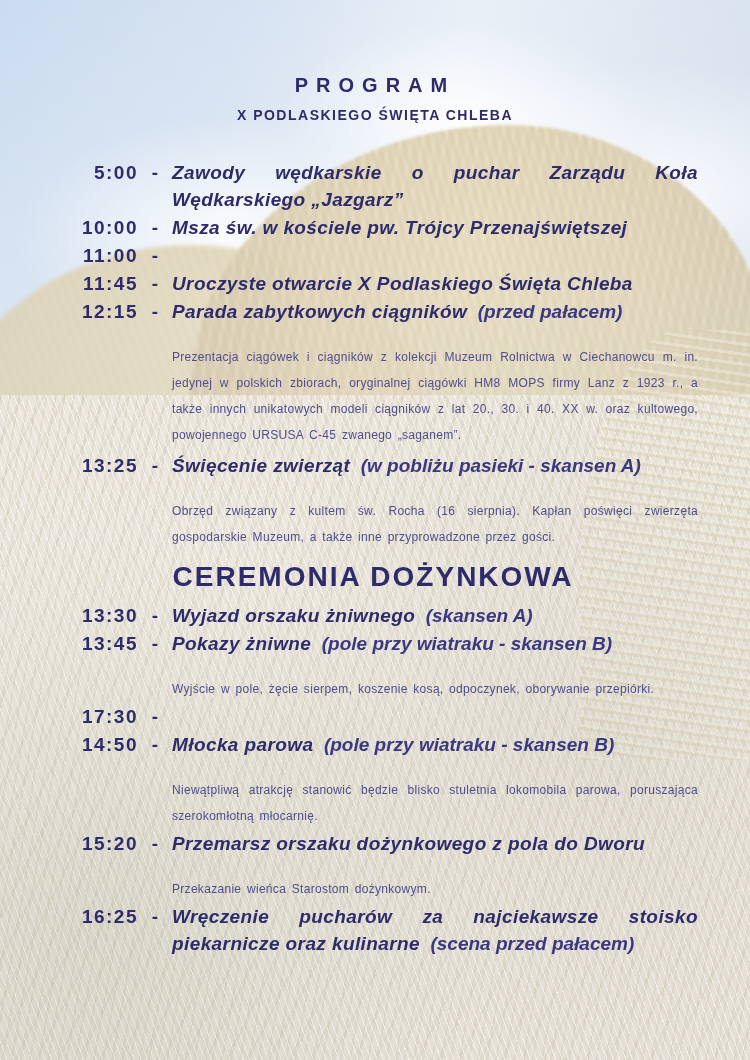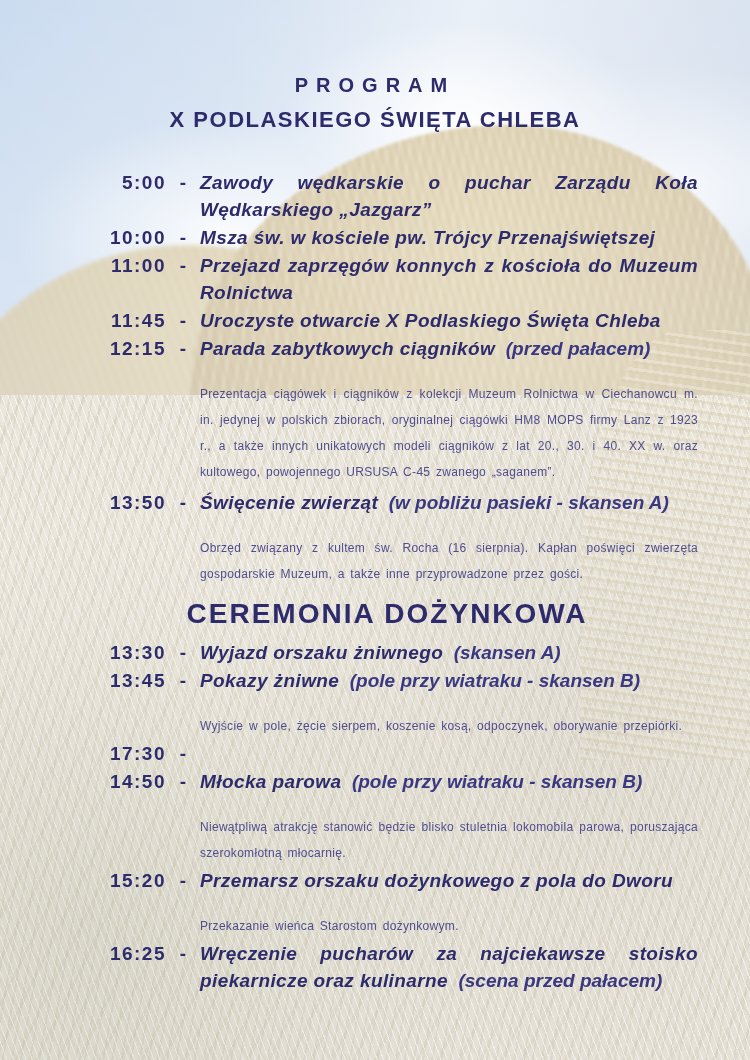--- a/index.html
+++ b/index.html
@@ -56,22 +56,22 @@
     inset:0;
     background:
       radial-gradient(circle at 12% 88%, rgba(128,138,108,0.15), rgba(0,0,0,0) 35%),
       radial-gradient(circle at 80% 70%, rgba(130,125,100,0.10), rgba(0,0,0,0) 40%),
       linear-gradient(180deg, rgba(255,255,255,0.30) 0%, rgba(255,255,255,0.44) 30%, rgba(255,255,255,0.52) 60%, rgba(255,255,255,0.48) 100%);
   }
   
   .content { position:absolute; inset:0; z-index:5; color:var(--navy); }
   .masthead { padding-top:74px; text-align:center; }
   .title-line1 { font-size:20px; font-weight:bold; letter-spacing:8px; }
-  .title-line2 { font-size:22px; font-weight:bold; letter-spacing:1.5px; margin-top:10px; }
-  .schedule { margin-top:36px; padding:0 52px 0 76px; }
+  .title-line2 { font-size:14px; font-weight:bold; letter-spacing:1.5px; margin-top:10px; }
+  .schedule { margin-top:36px; padding:0 52px 0 48px; }
   .row { display:flex; align-items:flex-start; margin-bottom:1px; }
   .time {
     flex:0 0 90px; text-align:right; font-size:19px; font-weight:bold;
     letter-spacing:1.5px; line-height:27px; color:var(--navy); white-space:nowrap;
   }
   .dash { flex:0 0 34px; text-align:center; font-size:19px; font-weight:bold; line-height:27px; }
   .body-cell { flex:1 1 auto; text-align:justify; }
   .etitle { font-size:19px; font-weight:bold; letter-spacing:0.4px; line-height:27px;font-style:italic; }
   .eloc { font-size:19px; font-style:italic; font-weight:bold; color:var(--loc); margin-left:6px; line-height:27px; }
   .edesc {
@@ -118,23 +118,20 @@
         <span class="time">10:00</span>
         <span class="dash">-</span>
         <div class="body-cell">
           <span class="etitle">Msza św. w kościele pw. Trójcy Przenajświętszej</span>
         </div>
       </div>
 
       <div class="row">
         <span class="time">11:00</span>
         <span class="dash">-</span>
-        <div class="body-cell">
-          <span class="etitle">Przejazd zaprzęgów konnych z kościoła do Muzeum Rolnictwa</span>
-        </div>
       </div>
 
       <div class="row">
         <span class="time">11:45</span>
         <span class="dash">-</span>
         <div class="body-cell">
           <span class="etitle">Uroczyste otwarcie X Podlaskiego Święta Chleba</span>
         </div>
       </div>
 
@@ -142,21 +139,21 @@
         <span class="time">12:15</span>
         <span class="dash">-</span>
         <div class="body-cell">
           <span class="etitle">Parada zabytkowych ciągników</span>
           <span class="eloc">(przed pałacem)</span>
           <div class="edesc">Prezentacja ciągówek i ciągników z kolekcji Muzeum Rolnictwa w Ciechanowcu m. in. jedynej w polskich zbiorach, oryginalnej ciągówki HM8 MOPS firmy Lanz z 1923 r., a także innych unikatowych modeli ciągników z lat 20., 30. i 40. XX w. oraz kultowego, powojennego URSUSA C-45 zwanego „saganem”.</div>
         </div>
       </div>
 
       <div class="row gap-before">
-        <span class="time">13:50</span>
+        <span class="time">13:25</span>
         <span class="dash">-</span>
         <div class="body-cell">
           <span class="etitle">Święcenie zwierząt</span>
           <span class="eloc">(w pobliżu pasieki - skansen A)</span>
           <div class="edesc">Obrzęd związany z kultem św. Rocha (16 sierpnia). Kapłan poświęci zwierzęta gospodarskie Muzeum, a także inne przyprowadzone przez gości.</div>
         </div>
       </div>
 
       <div class="section-heading">CEREMONIA DOŻYNKOWA</div>
 

